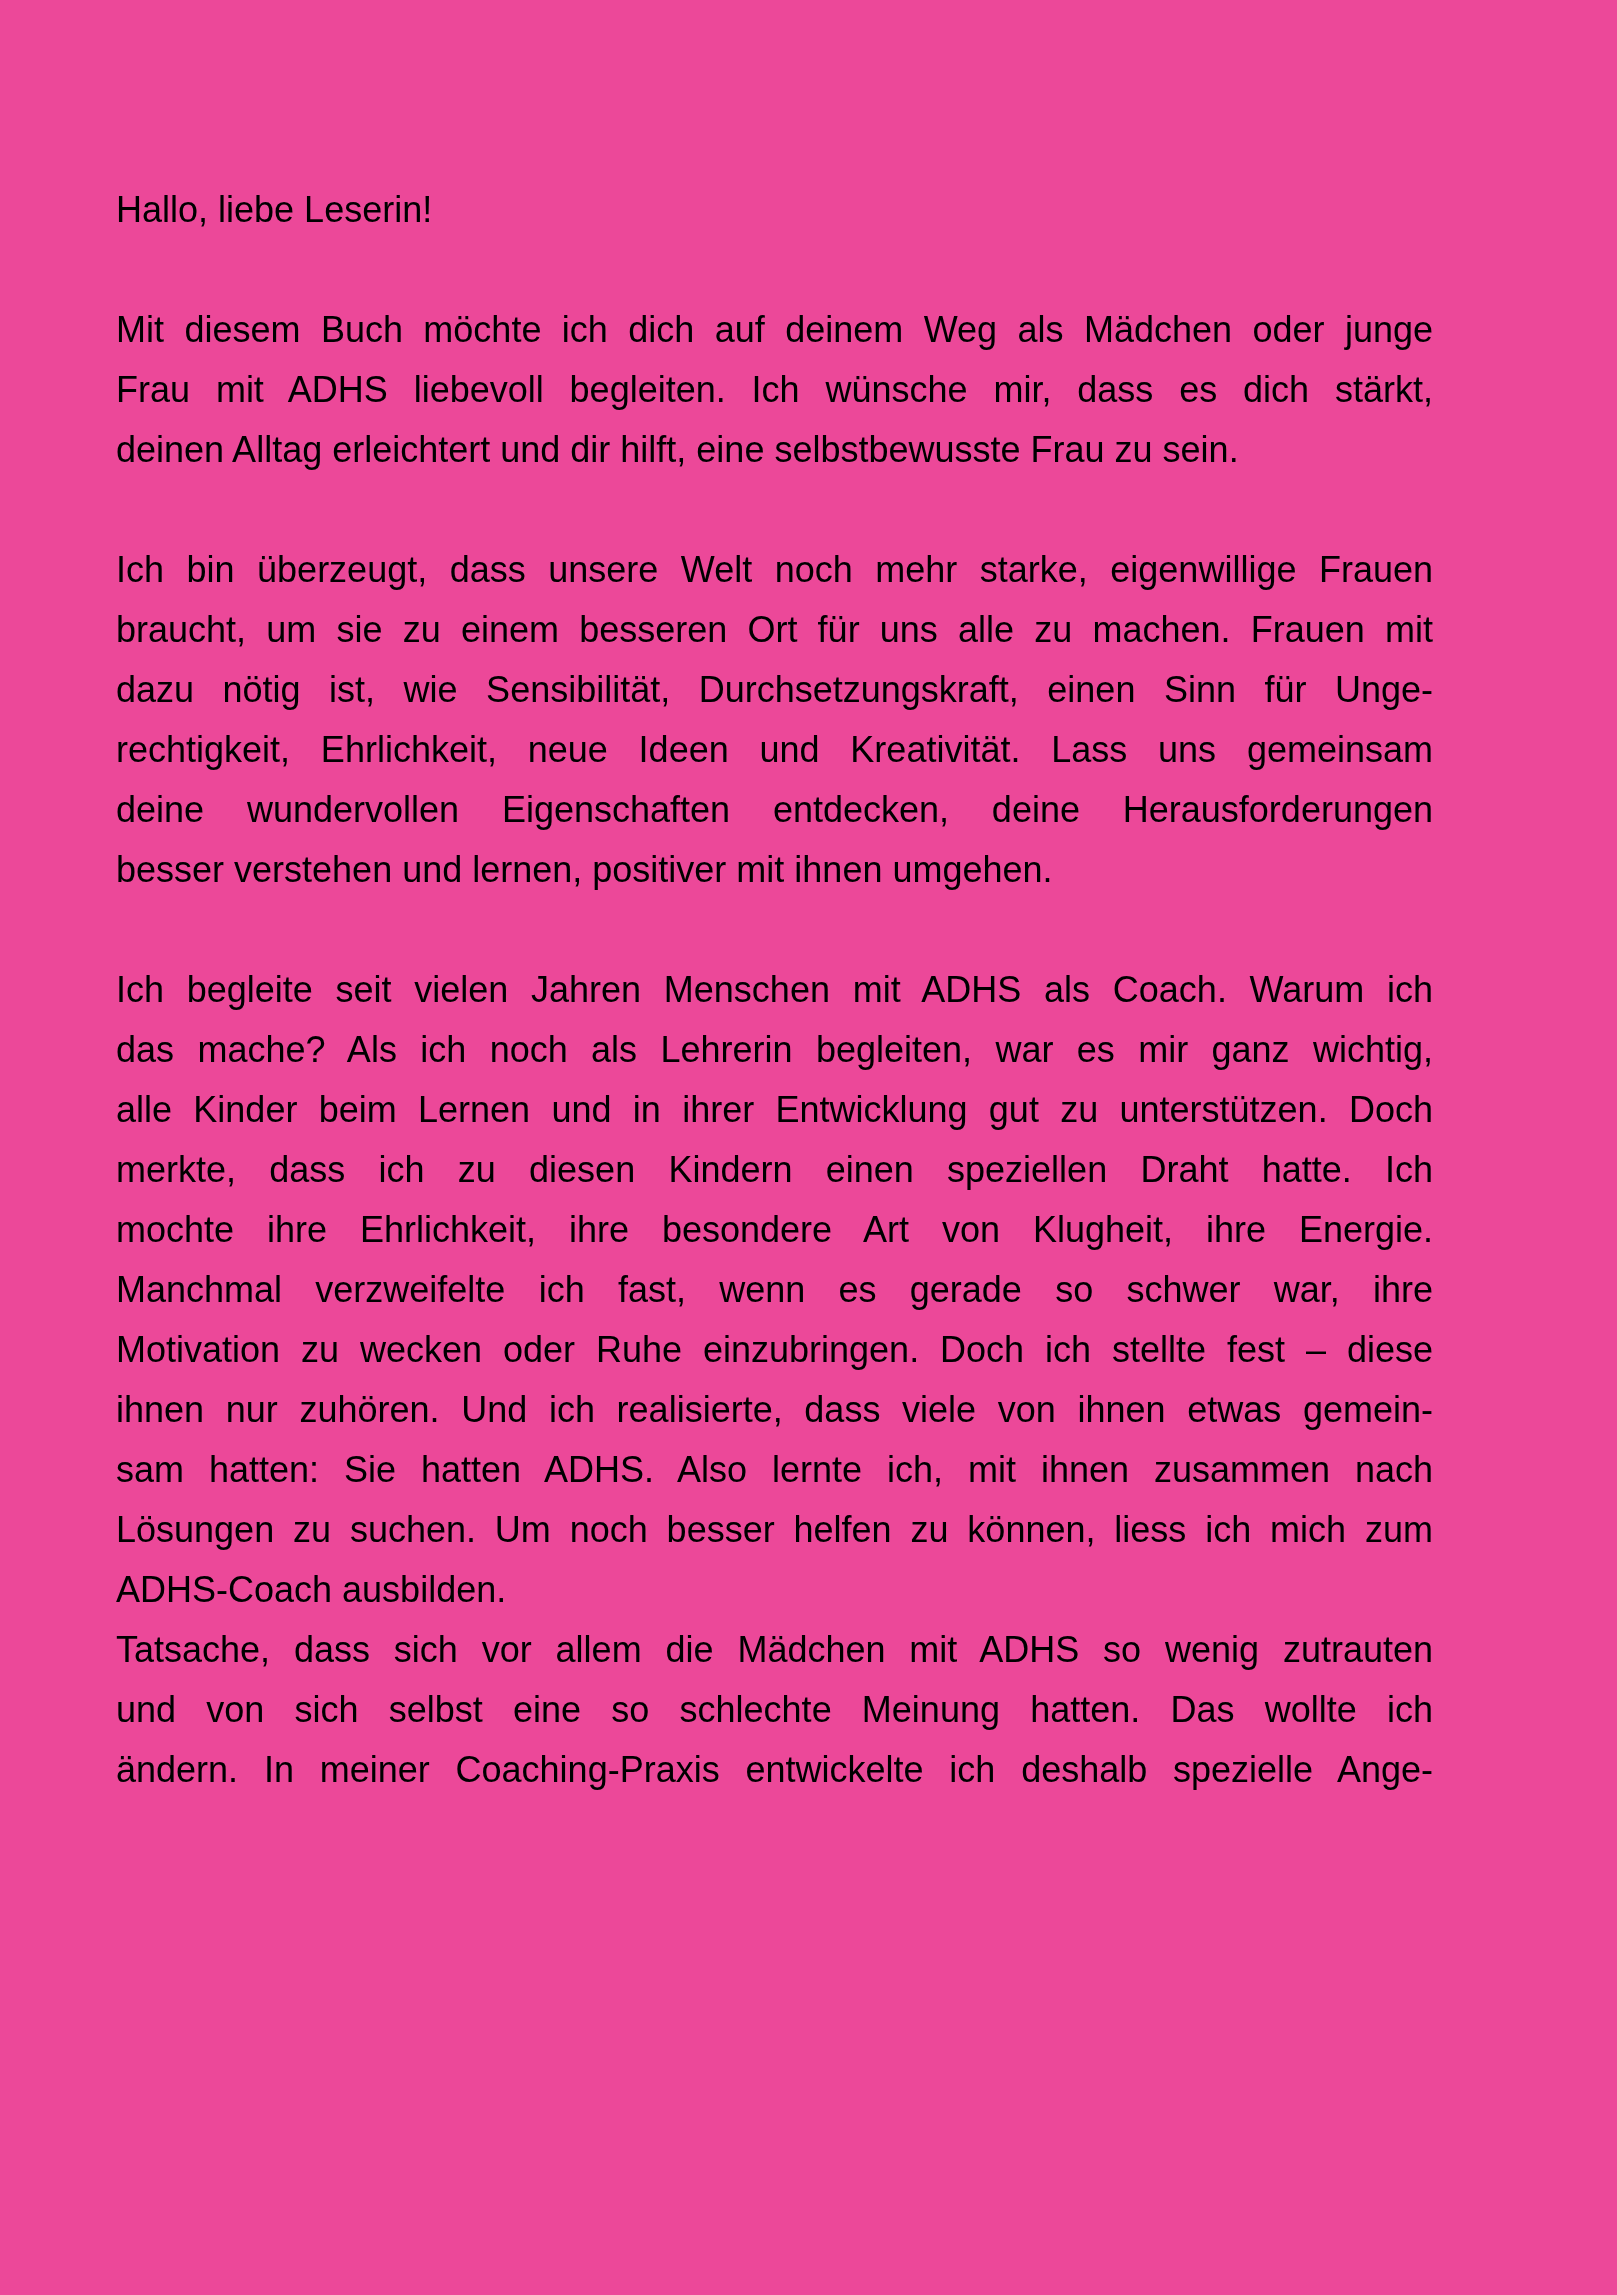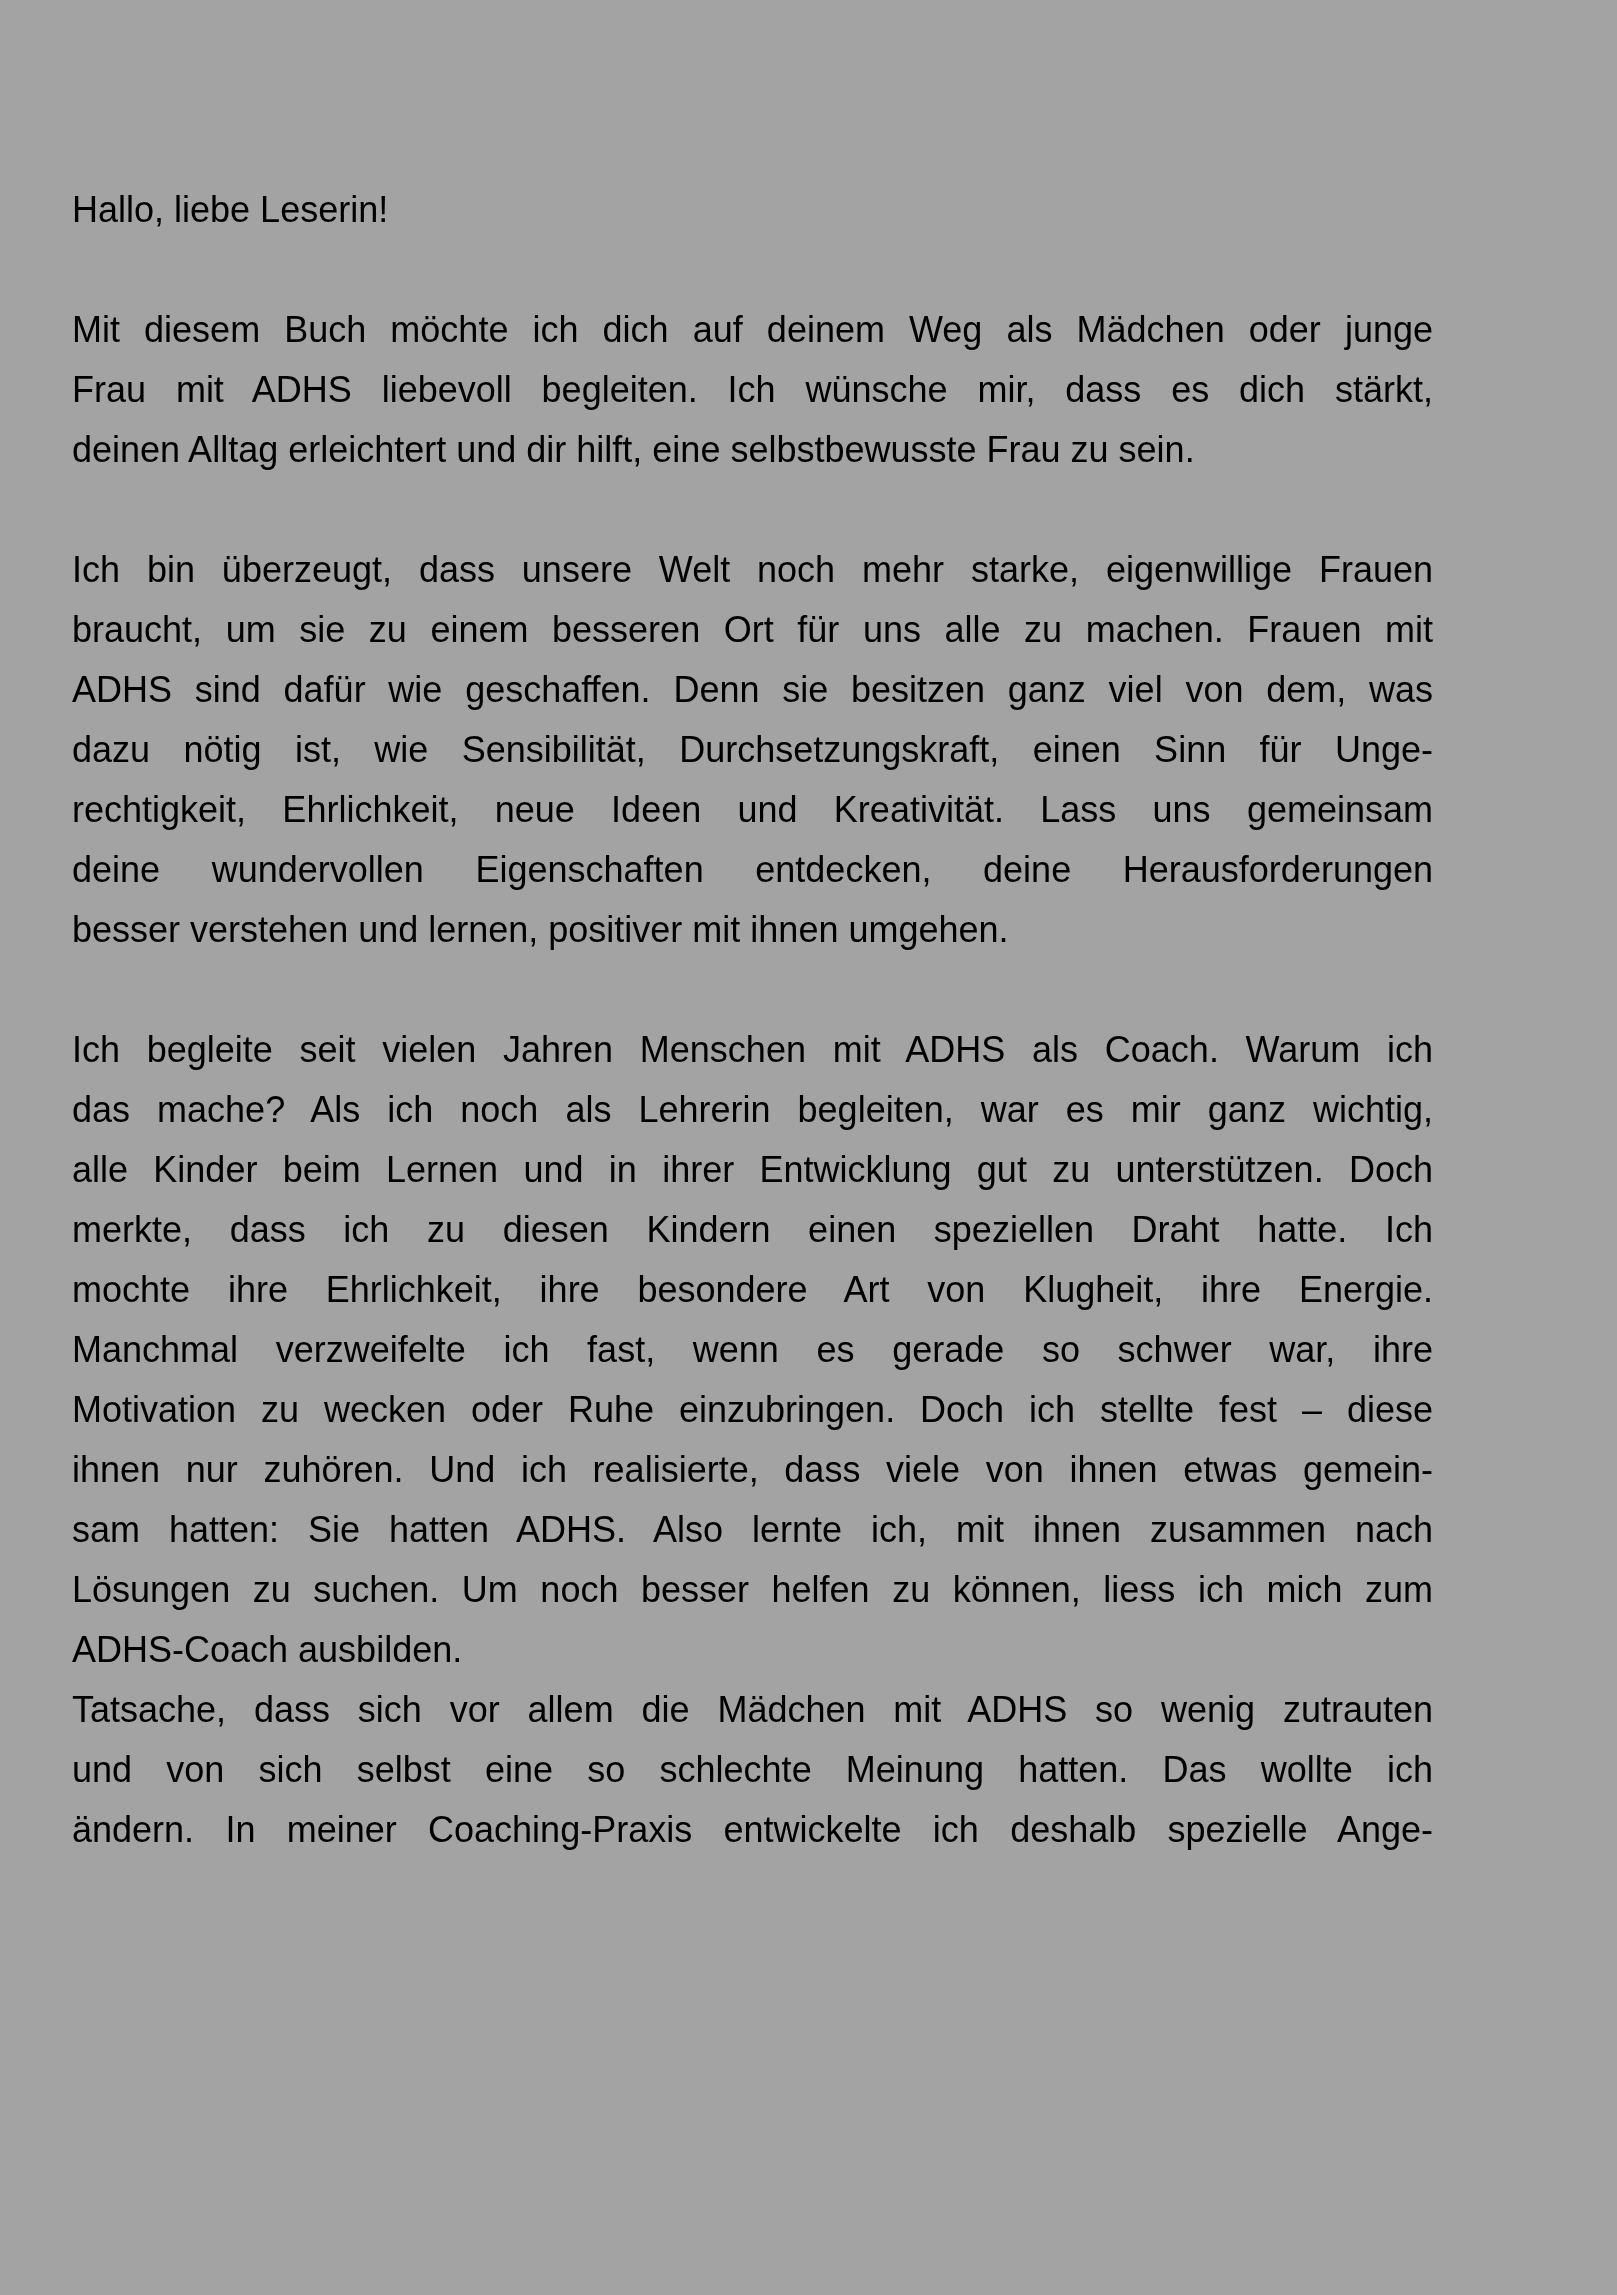--- a/index.html
+++ b/index.html
@@ -4,23 +4,23 @@
 <style>
   html, body {
     margin: 0;
     padding: 0;
     background: #ffffff;
   }
   .page {
     position: relative;
     width: 1618px;
     height: 2295px;
-    background: #a3a3a3;
+    background: #ec4899;
     box-sizing: border-box;
-    padding: 180px 185px 0 72px;
+    padding: 180px 185px 0 116px;
     font-family: "Liberation Sans", sans-serif;
     font-size: 36px;
     line-height: 60px;
     color: #000000;
     overflow: hidden;
   }
   .paragraph { margin: 0; }
   .paragraph.gap { margin-top: 60px; }
   .line {
     text-align: justify;
@@ -41,21 +41,20 @@
         <div class="line last">Hallo, liebe Leserin!</div>
       </div>
       <div class="paragraph gap">
         <div class="line">Mit diesem Buch möchte ich dich auf deinem Weg als Mädchen oder junge</div>
         <div class="line">Frau mit ADHS liebevoll begleiten. Ich wünsche mir, dass es dich stärkt,</div>
         <div class="line last">deinen Alltag erleichtert und dir hilft, eine selbstbewusste Frau zu sein.</div>
       </div>
       <div class="paragraph gap">
         <div class="line">Ich bin überzeugt, dass unsere Welt noch mehr starke, eigenwillige Frauen</div>
         <div class="line">braucht, um sie zu einem besseren Ort für uns alle zu machen. Frauen mit</div>
-        <div class="line">ADHS sind dafür wie geschaffen. Denn sie besitzen ganz viel von dem, was</div>
         <div class="line">dazu nötig ist, wie Sensibilität, Durchsetzungskraft, einen Sinn für Unge-</div>
         <div class="line">rechtigkeit, Ehrlichkeit, neue Ideen und Kreativität. Lass uns gemeinsam</div>
         <div class="line">deine wundervollen Eigenschaften entdecken, deine Herausforderungen</div>
         <div class="line last">besser verstehen und lernen, positiver mit ihnen umgehen.</div>
       </div>
       <div class="paragraph gap">
         <div class="line">Ich begleite seit vielen Jahren Menschen mit ADHS als Coach. Warum ich</div>
         <div class="line">das mache? Als ich noch als Lehrerin begleiten, war es mir ganz wichtig,</div>
         <div class="line">alle Kinder beim Lernen und in ihrer Entwicklung gut zu unterstützen. Doch</div>
         <div class="line">merkte, dass ich zu diesen Kindern einen speziellen Draht hatte. Ich</div>

